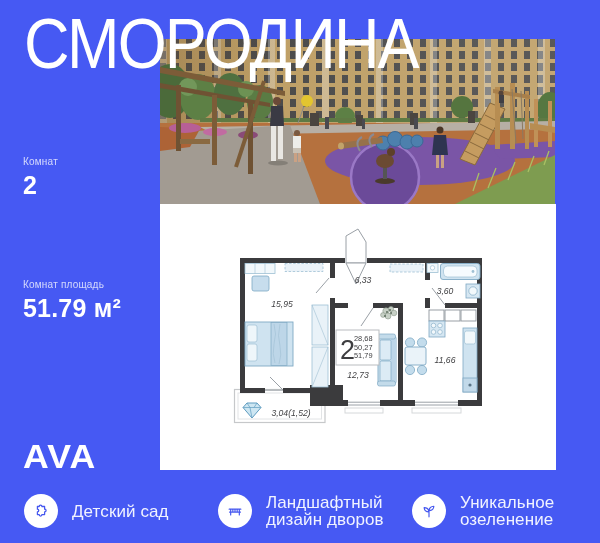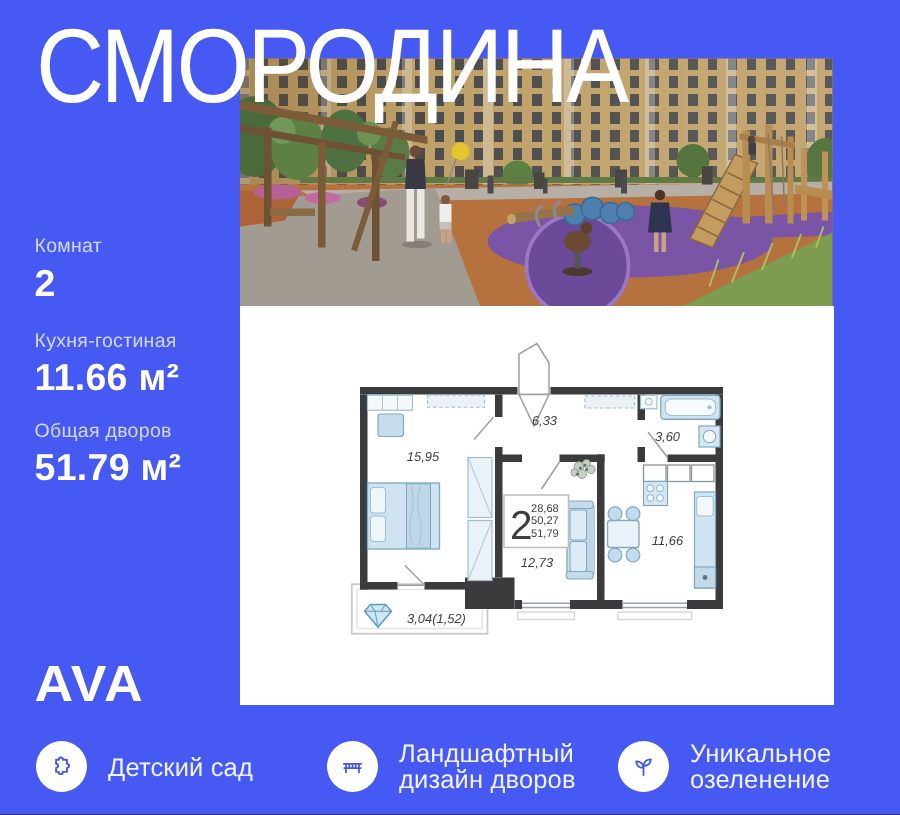--- a/index.html
+++ b/index.html
@@ -19,21 +19,21 @@
          repeating-linear-gradient(90deg, rgba(50,56,68,.82) 0 6px, rgba(50,56,68,0) 6px 13px);}
   .bld::before{content:"";position:absolute;inset:0;
        background:linear-gradient(90deg, rgba(110,80,45,.30), rgba(0,0,0,0) 30%, rgba(255,255,255,.08) 80%);}
   .scene{position:absolute;left:0;top:0;}
   
   .plancard{position:absolute;left:160px;top:204px;width:396px;height:266px;background:#fff;z-index:3;}
   .plansvg{position:absolute;left:73px;top:22px;}
   .plansvg text{font-family:"Liberation Sans",sans-serif;}
   
   .spec{position:absolute;left:23px;color:#fff;z-index:6;}
-  .spec .lbl{font-size:13px;color:rgba(255,255,255,.76);margin-bottom:4px;letter-spacing:.2px;}
+  .spec .lbl{font-size:10px;color:rgba(255,255,255,.76);margin-bottom:4px;letter-spacing:.2px;}
   .spec .val{font-size:25px;font-weight:700;letter-spacing:.2px;}
   .s1{top:156px}.s2{top:219px}.s3{top:279px}
   
   .logo{position:absolute;left:23px;top:437px;color:#fff;font-size:34px;font-weight:700;
         letter-spacing:1px;transform:scaleX(1.05);transform-origin:left top;z-index:6;}
   
   .feature{position:absolute;top:494px;display:flex;align-items:center;gap:14px;z-index:6;}
   .f1{left:24px}.f2{left:218px}.f3{left:412px}
   .ficon{width:34px;height:34px;border-radius:50%;background:#fff;display:flex;
          align-items:center;justify-content:center;flex:0 0 auto;}
@@ -305,26 +305,22 @@
         <text x="125" y="128">12,73</text>
         <text x="212" y="113">11,66</text>
       </g>
     </svg>
   </div>
 
   <div class="spec s1">
     <div class="lbl">Комнат</div>
     <div class="val">2</div>
   </div>
-  <div class="spec s2">
-    <div class="lbl">Кухня-гостиная</div>
-    <div class="val">11.66 м²</div>
-  </div>
   <div class="spec s3">
-    <div class="lbl">Общая дворов</div>
+    <div class="lbl">Комнат площадь</div>
     <div class="val">51.79 м²</div>
   </div>
 
   <div class="logo">AVA</div>
 
   <div class="feature f1">
     <div class="ficon">
       <svg width="18" height="18" viewBox="0 0 20 20">
         <path d="M6,5 h2 c0,-2.2 3,-2.2 3,0 h3 v3 c2.2,0 2.2,3 0,3 v3 h-3 c0,2.2 -3,2.2 -3,0 h-2 v-3 c2,-0.2 2,-2.8 0,-3 z" fill="none" stroke="#4557ef" stroke-width="1.4" stroke-linejoin="round"></path>
       </svg>

